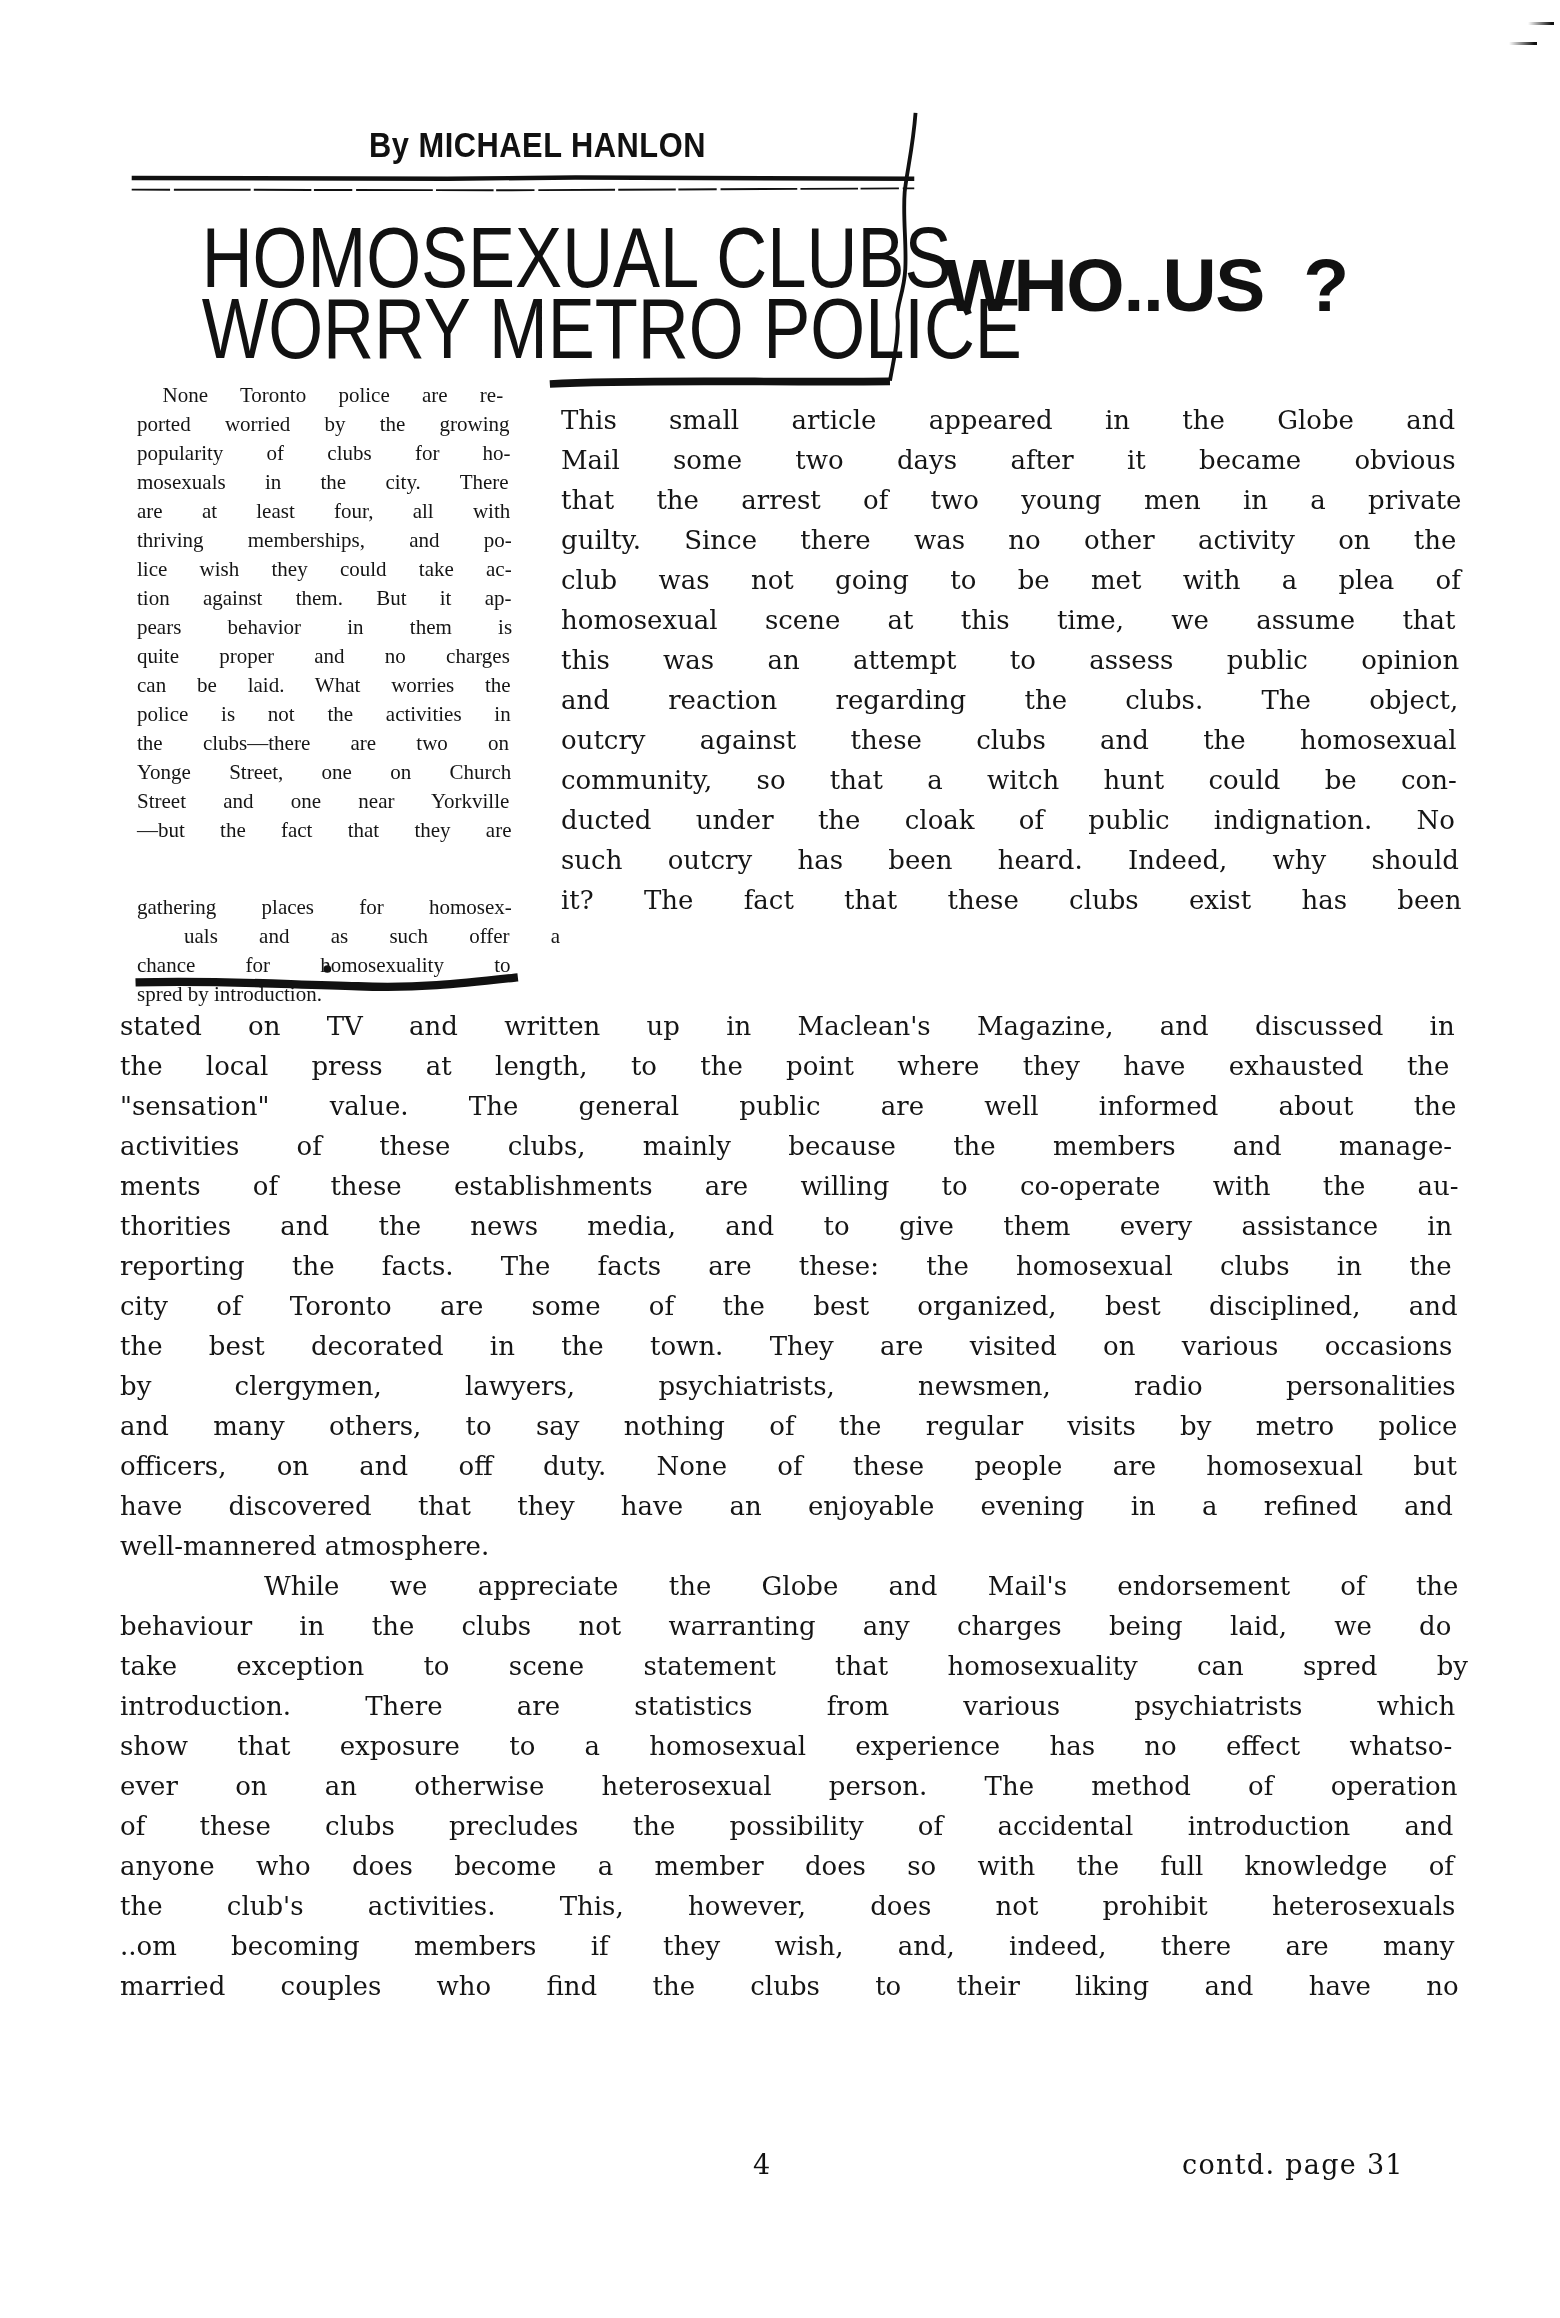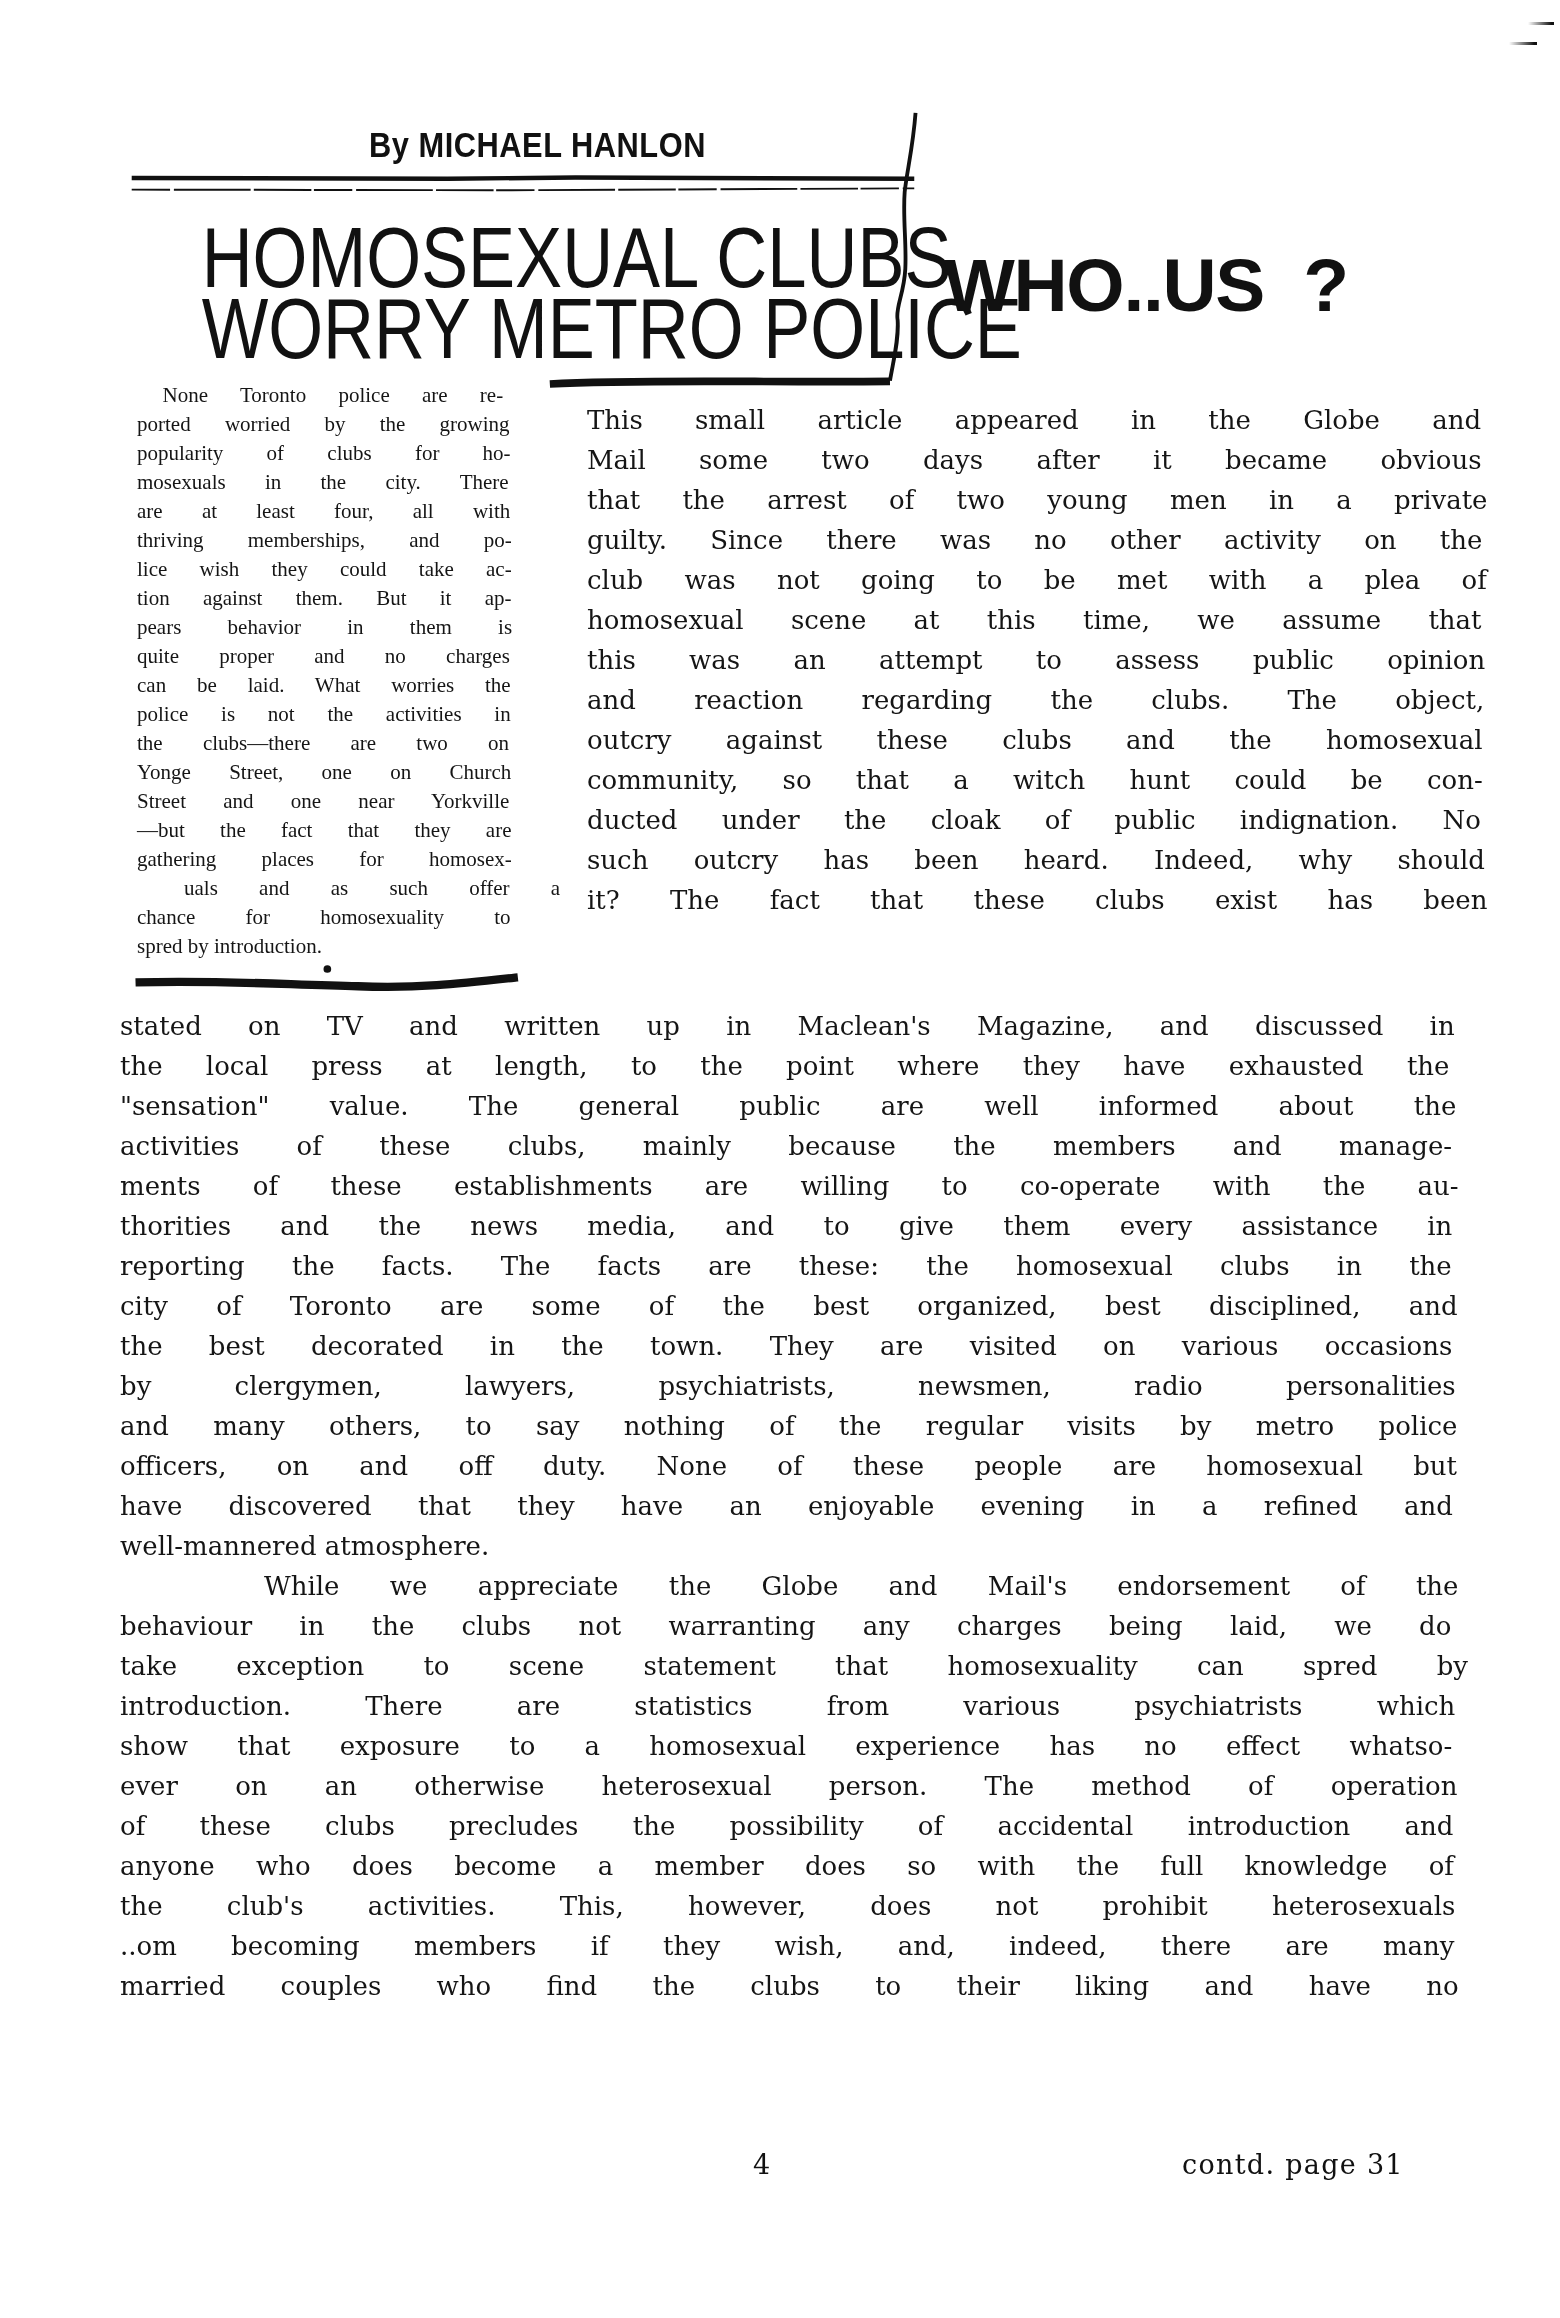--- a/index.html
+++ b/index.html
@@ -19,21 +19,21 @@
   .who { left: 944px; top: 242px; font-family: "Liberation Sans", sans-serif; font-weight: bold;
          font-size: 75px; white-space: pre; letter-spacing: -1.3px; }
 
   .clip-col { left: 137px; top: 381px; width: 375px;
               font-family: "Liberation Serif", serif; font-size: 21px; line-height: 29px;
               text-align: justify; text-align-last: justify; color: #151515; }
   .clip-col .ln { display: block; height: 29px; white-space: nowrap; overflow: visible; }
   .clip-col .ln.first { text-indent: 25.6px; }
   .clip-col .ln.last { text-align-last: left; }
 
-  .body-right { left: 587px; top: 400px; width: 902px;
+  .body-right { left: 561px; top: 400px; width: 902px;
                 font-family: "DejaVu Serif", serif; font-size: 26px; line-height: 40px; color: #151515; }
   .body-full { left: 120px; top: 1006px; width: 1343px;
                font-family: "DejaVu Serif", serif; font-size: 26px; line-height: 40px; color: #151515; }
   .ln { display: block; white-space: nowrap; text-align: justify; text-align-last: justify; }
   .ln.end { text-align-last: left; }
   .ln.indent { padding-left: 144px; }
 
   .footer-page { left: 753px; top: 2149px; font-family: "DejaVu Serif", serif; font-size: 27px; }
   .footer-contd { left: 1182px; top: 2149px; font-family: "DejaVu Serif", serif; font-size: 27px; letter-spacing: 1.3px; }
 
@@ -75,21 +75,21 @@
     <span class="ln" style="word-spacing: 27px; text-align: left; text-align-last: left;">lice wish they could take ac-</span>
     <span class="ln" style="word-spacing: 28px; text-align: left; text-align-last: left;">tion against them. But it ap-</span>
     <span class="ln" style="word-spacing: 41px; text-align: left; text-align-last: left;">pears behavior in them is</span>
     <span class="ln" style="word-spacing: 35px; text-align: left; text-align-last: left;">quite proper and no charges</span>
     <span class="ln" style="word-spacing: 25.6px; text-align: left; text-align-last: left;">can be laid. What worries the</span>
     <span class="ln" style="word-spacing: 27.5px; text-align: left; text-align-last: left;">police is not the activities in</span>
     <span class="ln" style="word-spacing: 35px; text-align: left; text-align-last: left;">the clubs—there are two on</span>
     <span class="ln" style="word-spacing: 33px; text-align: left; text-align-last: left;">Yonge Street, one on Church</span>
     <span class="ln" style="word-spacing: 32px; text-align: left; text-align-last: left;">Street and one near Yorkville</span>
     <span class="ln" style="word-spacing: 30px; text-align: left; text-align-last: left;">—but the fact that they are</span>
-    <span class="ln" style="word-spacing: 40px; text-align: left; text-align-last: left;">gathering places for homosex-</span>
+    <span class="ln" style="word-spacing: 40px; text-align: left; text-align-last: left; margin-top: 48px;">gathering places for homosex-</span>
     <span class="ln" style="word-spacing: 36px; text-align: center; text-align-last: left; margin-left: 47px;">uals and as such offer a</span>
     <span class="ln" style="word-spacing: 45px; text-align: left; text-align-last: left;">chance for homosexuality to</span>
     <span class="ln end last" style="white-space: nowrap;">spred by introduction.</span>
   </div>
 
 <div class="abs body-right" id="rightCol">
     <span class="ln" style="word-spacing: 44px; text-align: left; text-align-last: left;">This small article appeared in the Globe and</span>
     <span class="ln" style="word-spacing: 45px; text-align: left; text-align-last: left;">Mail some two days after it became obvious</span>
     <span class="ln" style="word-spacing: 34px; text-align: left; text-align-last: left;">that the arrest of two young men in a private</span>
     <span class="ln" style="word-spacing: 35px; text-align: left; text-align-last: left;">guilty. Since there was no other activity on the</span>

